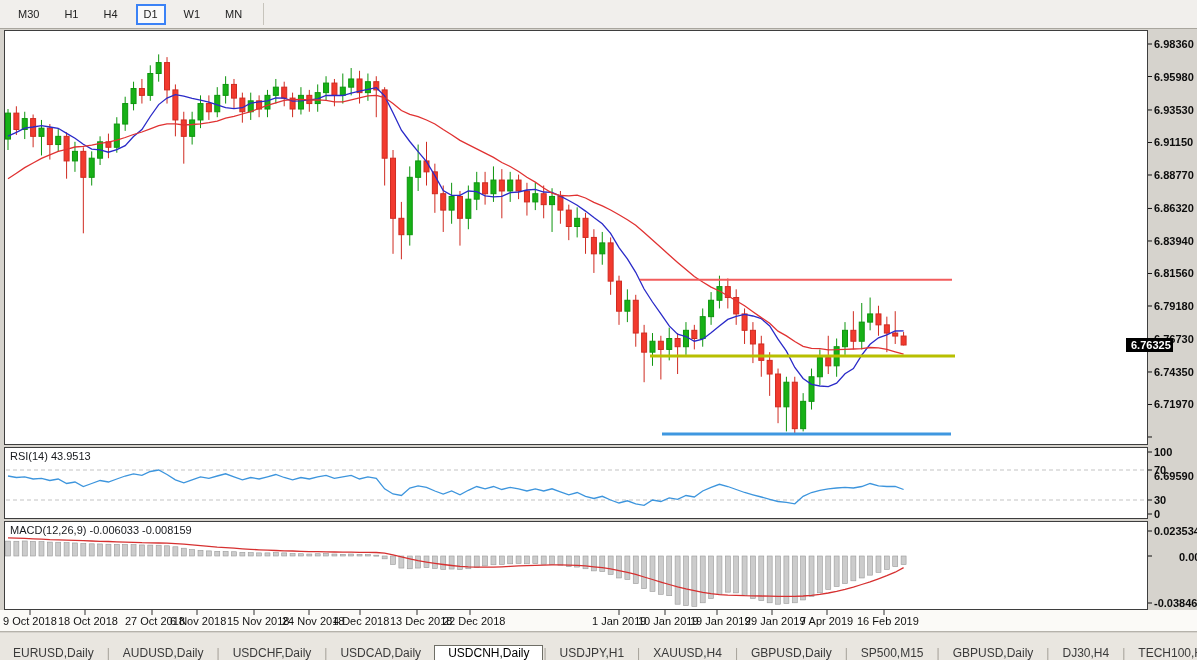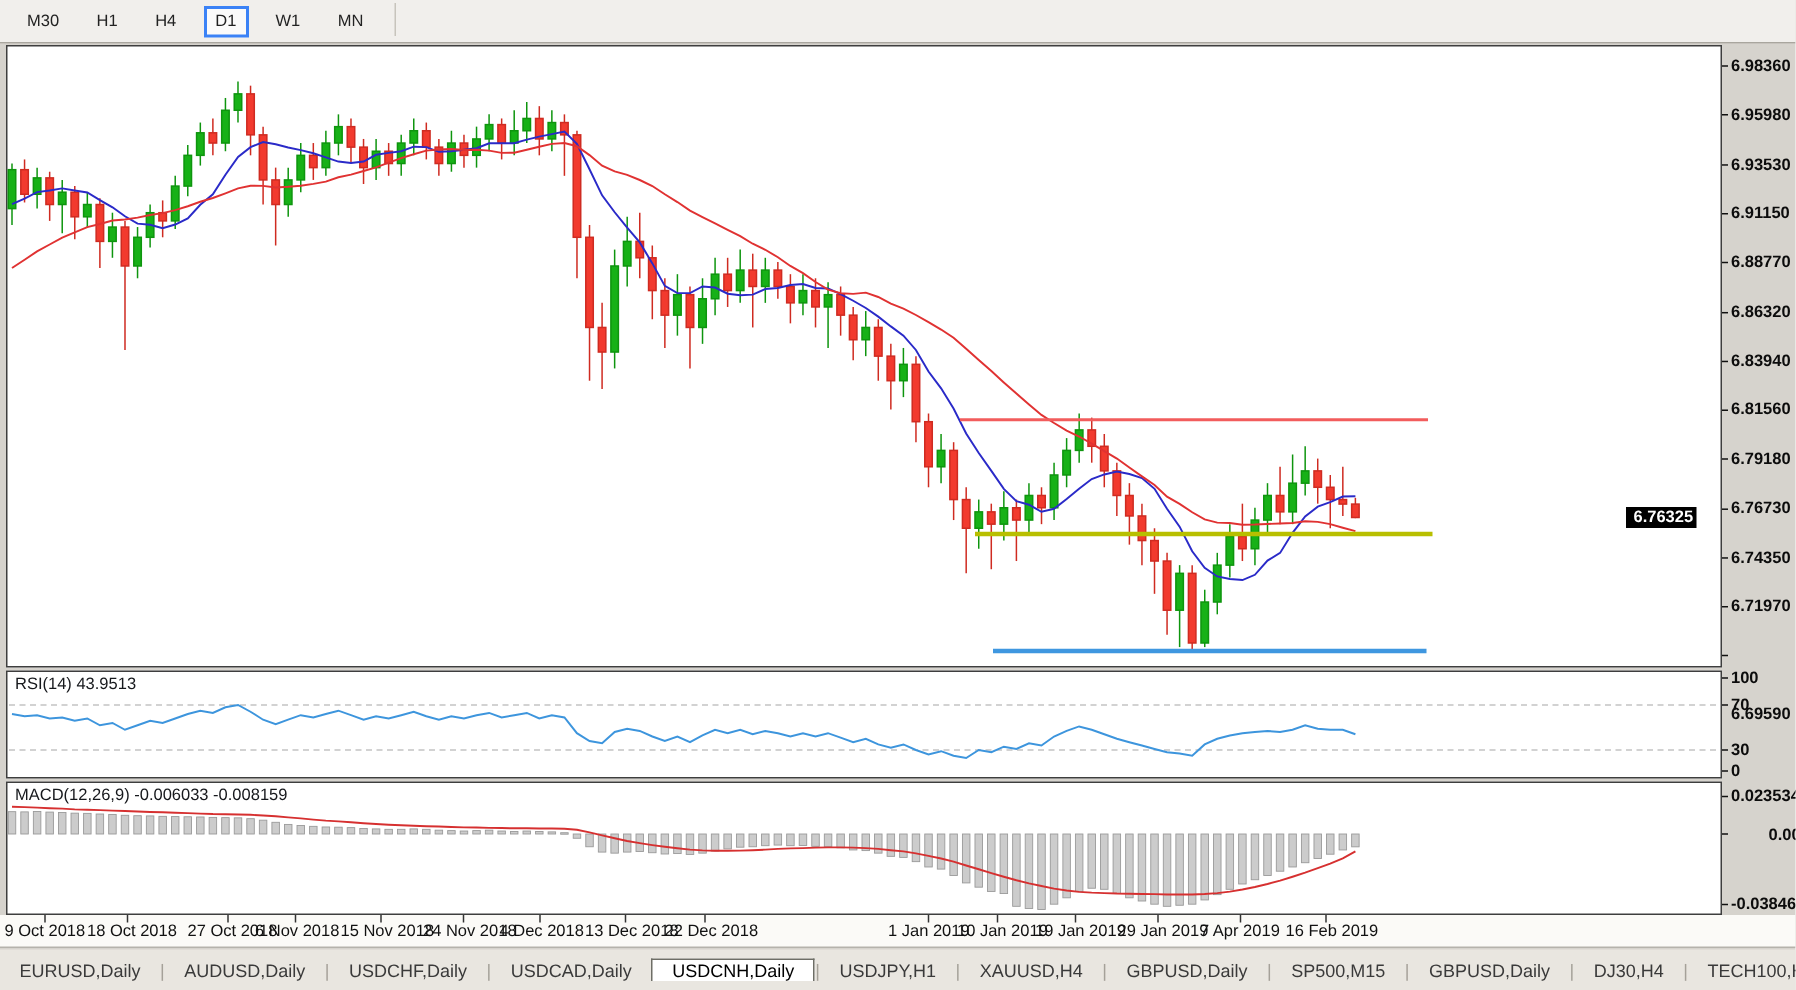--- a/index.html
+++ b/index.html
@@ -23,32 +23,32 @@
   #svg-layer { position:absolute; left:0; top:0; z-index:5; pointer-events:none; }
 
   .chart-title { position:absolute; left:14px; top:36px; z-index:4; font-size:12px; font-weight:700; color:#20242c; }
   .chart-title .tri { font-size:9px; margin-right:5px; }
   .ind-label { position:absolute; left:10px; z-index:4; font-size:11px; color:#16181c; }
   #rsi-label { top:450px; }
   #macd-label { top:524px; }
 
   .axis-label { position:absolute; z-index:4; font-size:11px; font-weight:700; color:#0c0c0c; white-space:nowrap; }
   .axis-col-label { left:1154px; }
-  .price-tag { position:absolute; left:1084px; z-index:7; width:47px; height:14px;
+  .price-tag { position:absolute; left:1126px; z-index:7; width:47px; height:14px;
     background:#000; color:#fff; font-size:11px; font-weight:700; text-align:left;
     padding-left:5px; line-height:14px; }
 
   
   #date-axis { position:absolute; left:0; top:610px; width:1197px; height:22px;
     background:#fbfaf7; border-bottom:1px solid #b5b2ab; z-index:3; }
   .date-label { position:absolute; top:5px; font-size:11px; color:#111; white-space:nowrap; }
 
   
   #tab-bar { position:absolute; left:0; top:633px; width:1197px; height:27px;
-    background:#e9e6e0; z-index:3; display:flex; align-items:center; }
+    background:#e9e6e0; z-index:3; display:flex; align-items:flex-end; }
   .tab { display:flex; align-items:center; padding:0 13px; font-size:12px; color:#3a3a3a;
     cursor:default; white-space:nowrap; }
   .tab.active { background:#ffffff; border:1px solid #6e6e66; border-bottom:none; font-weight:400; color:#000; }
   .tab-sep { display:flex; align-items:center; color:#a5a199; font-size:12px; }
 </style>
 </head>
 <body>
 
 <div id="app">
 

